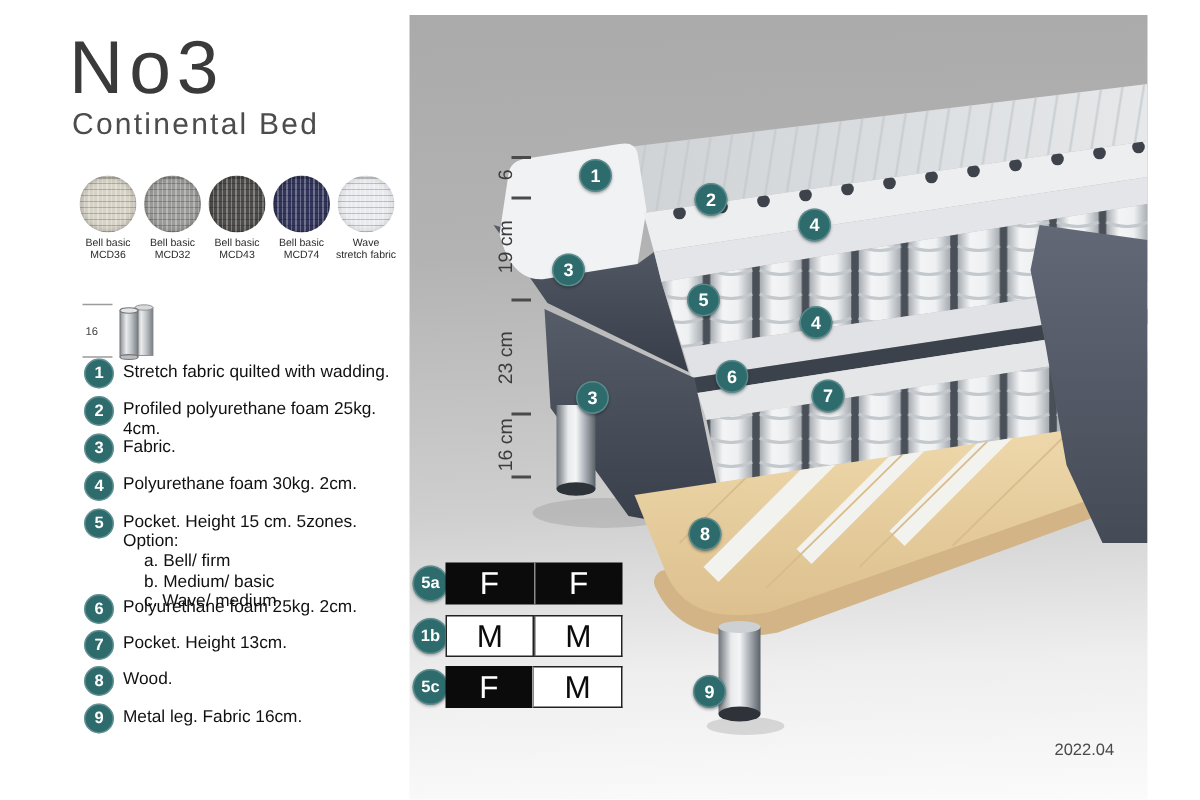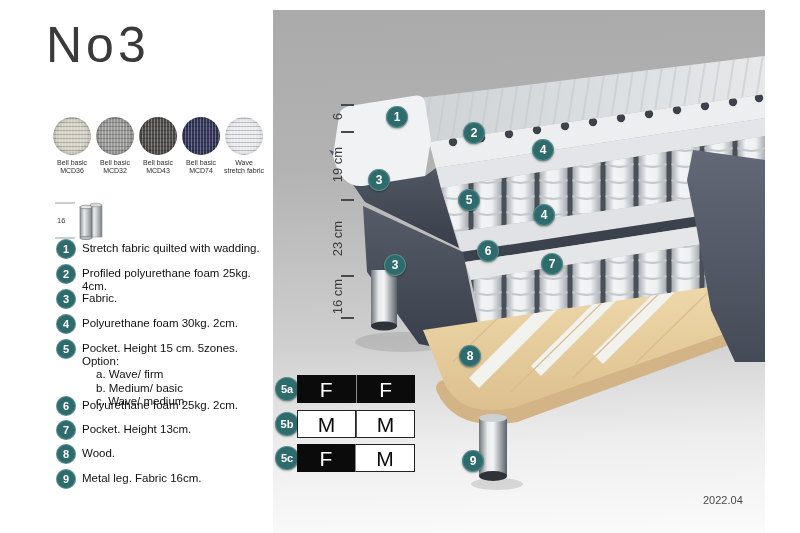--- a/index.html
+++ b/index.html
@@ -59,20 +59,21 @@
 
   .version{position:absolute;left:430px;top:484px;width:70px;font-size:11px;color:#4a4a4a;}
 </style>
 </head>
 <body>
 
 <div class="stage">
 
   <div class="left-col">
     <div class="title">No3</div>
+    <div class="subtitle">Continental Bed</div>
 
     <div class="swatch-row">
       <div class="swatch-item">
         <div class="swatch s1"></div>
         <div class="swatch-label"><span>Bell basic</span><br><span>MCD36</span></div>
       </div>
       <div class="swatch-item">
         <div class="swatch s2"></div>
         <div class="swatch-label"><span>Bell basic</span><br><span>MCD32</span></div>
       </div>
@@ -123,21 +124,21 @@
         <span class="ltext">Fabric.</span>
       </div>
       <div class="legend-item" style="top:314px">
         <span class="lbadge">4</span>
         <span class="ltext">Polyurethane foam 30kg. 2cm.</span>
       </div>
       <div class="legend-item" style="top:339px">
         <span class="lbadge">5</span>
         <span class="ltext">Pocket. Height 15 cm. 5zones. Option:</span>
         <div class="loptions">
-          <div>a. Wave/ firm</div>
+          <div>a. Bell/ firm</div>
           <div>b. Medium/ basic</div>
           <div>c. Wave/ medium</div>
         </div>
       </div>
       <div class="legend-item" style="top:396px">
         <span class="lbadge">6</span>
         <span class="ltext">Polyurethane foam 25kg. 2cm.</span>
       </div>
       <div class="legend-item" style="top:420px">
         <span class="lbadge">7</span>
@@ -286,21 +287,21 @@
     <div class="badge" style="left:111px;top:244px">3</div>
     <div class="badge" style="left:268px;top:243px">7</div>
     <div class="badge" style="left:186px;top:335px">8</div>
     <div class="badge" style="left:189px;top:440px">9</div>
 
     <div class="ftable-badge" style="left:2px;top:367px">5a</div>
     <div class="frow" style="top:365px">
       <div class="fcell dark">F</div>
       <div class="fcell dark">F</div>
     </div>
-    <div class="ftable-badge" style="left:2px;top:402px">5b</div>
+    <div class="ftable-badge" style="left:2px;top:402px">1b</div>
     <div class="frow" style="top:400px">
       <div class="fcell light">M</div>
       <div class="fcell light">M</div>
     </div>
     <div class="ftable-badge" style="left:2px;top:436px">5c</div>
     <div class="frow" style="top:434px">
       <div class="fcell dark">F</div>
       <div class="fcell light">M</div>
     </div>
 

